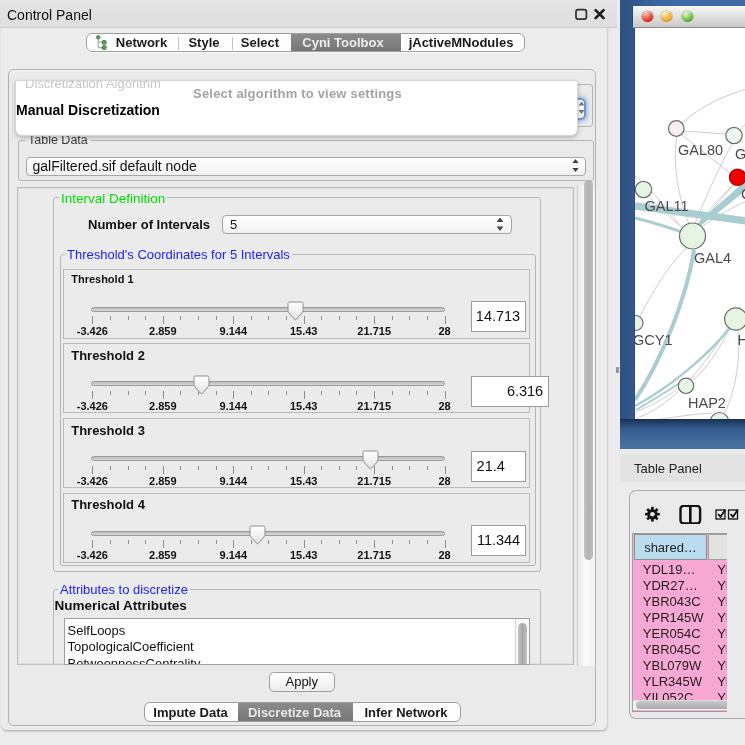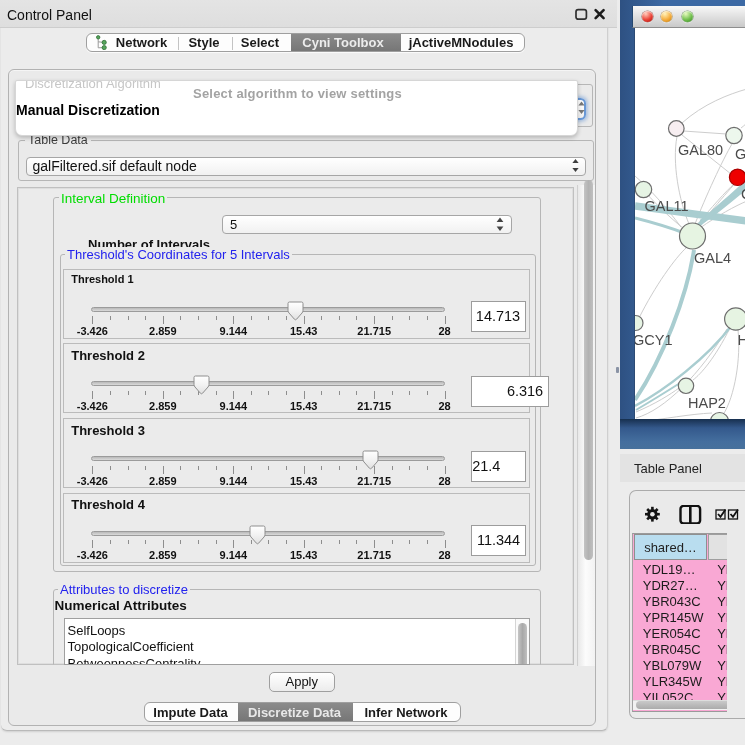--- a/index.html
+++ b/index.html
@@ -57,21 +57,21 @@
 </svg>
 
 <div class="abs" style="left:17px;top:186.5px;width:557px;height:478.5px;background:#ebebeb;border:1px solid #c0c0c0;box-shadow:inset 0 0 0 1px #dedede;overflow:hidden;" id="scrollpane"></div>
 
 <div class="abs" style="left:576.5px;top:184.5px;width:18.5px;height:481.5px;background:linear-gradient(90deg,#e8e8e8,#fcfcfc 45%,#f2f2f2);border-left:1px solid #cfcfcf;"></div>
 <div class="abs" style="left:583.5px;top:180px;width:9.5px;height:380px;background:linear-gradient(90deg,#c4c4c4,#b2b2b2 50%,#bfbfbf);border-radius:5px;"></div>
 
 <div class="abs" style="left:53px;top:197px;width:488px;height:375px;border:1px solid #b6b6b6;border-radius:3px;"></div>
 <div class="abs" style="left:59px;top:190.5px;background:#ebebeb;padding:0 2px;font-size:13.5px;color:#00dd00;">Interval Definition</div>
 
-<div class="abs" style="left:88px;top:217px;font-size:13px;font-weight:bold;color:#111;margin-top:20px;">Number of Intervals</div>
+<div class="abs" style="left:88px;top:217px;font-size:13px;font-weight:bold;color:#111;">Number of Intervals</div>
 <div class="abs" style="left:221.5px;top:214.5px;width:290px;height:19.5px;background:linear-gradient(#ffffff,#f1f1f1);border:1px solid #a6a6a6;border-radius:4px;"></div>
 <div class="abs" style="left:230px;top:217px;font-size:13px;color:#111;">5</div>
 <svg class="abs" style="left:495px;top:217px;" width="10" height="15" viewBox="0 0 10 15">
   <path d="M5 0.5 L8.4 5 L1.6 5 Z" fill="#444"></path>
   <path d="M5 14 L8.4 9.5 L1.6 9.5 Z" fill="#444"></path>
 </svg>
 
 <div class="abs" style="left:59.5px;top:253.5px;width:476px;height:312px;border:1px solid #b6b6b6;border-radius:3px;"></div>
 <div class="abs" style="left:65px;top:247px;background:#ebebeb;padding:0 2px;font-size:13px;color:#2222ee;">Threshold's Coordinates for 5 Intervals</div>
 
@@ -192,21 +192,21 @@
 <svg class="abs" style="left:298.4px;top:31px;" width="17" height="20" viewBox="0 0 17 20">
      <path d="M2.5 1 L14.5 1 Q16 1 16 2.5 L16 9.5 Q16 11 15 12 L9.6 18.2 Q8.5 19.4 7.4 18.2 L2 12 Q1 11 1 9.5 L1 2.5 Q1 1 2.5 1 Z" fill="url(#tg2)" stroke="#8e8e8e" stroke-width="1"></path>
      <defs>
         <linearGradient id="tg2" x1="0" y1="0" x2="0" y2="1">
           <stop offset="0" stop-color="#ffffff"></stop>
           <stop offset="0.5" stop-color="#f2f2f2"></stop>
           <stop offset="1" stop-color="#e0e0e0"></stop>
         </linearGradient>
       </defs>
    </svg>
-<div class="abs" style="left:407.5px;top:31.5px;width:55px;height:31px;background:#ffffff;border:1px solid #9c9c9c;font-size:14.5px;color:#111;text-align:left;line-height:29.5px;padding-right:16px;">21.4</div>
+<div class="abs" style="left:407.5px;top:31.5px;width:55px;height:31px;background:#ffffff;border:1px solid #9c9c9c;font-size:14.5px;color:#111;text-align:center;line-height:29.5px;padding-right:16px;">21.4</div>
 </div>
 <div class="abs" style="left:62.7px;top:492.8px;width:467px;height:70.3px;border:1px solid #bbbbbb;">
 <div class="abs" style="left:7.5px;top:3.5px;font-size:13px;font-weight:bold;color:#111;">Threshold 4</div>
 <div class="abs" style="left:27.5px;top:37px;width:354px;height:5px;border:1px solid #9b9b9b;border-radius:3px;background:linear-gradient(#b9b9b9,#dadada);"></div>
 <div class="abs" style="left:28.7px;top:46.5px;width:1px;height:8px;background:#8d8d8d;"></div>
     <div class="abs" style="left:46.3px;top:46.5px;width:1px;height:4px;background:#8d8d8d;"></div>
     <div class="abs" style="left:63.9px;top:46.5px;width:1px;height:4px;background:#8d8d8d;"></div>
     <div class="abs" style="left:81.5px;top:46.5px;width:1px;height:4px;background:#8d8d8d;"></div>
     <div class="abs" style="left:99.1px;top:46.5px;width:1px;height:8px;background:#8d8d8d;"></div>
     <div class="abs" style="left:116.8px;top:46.5px;width:1px;height:4px;background:#8d8d8d;"></div>

